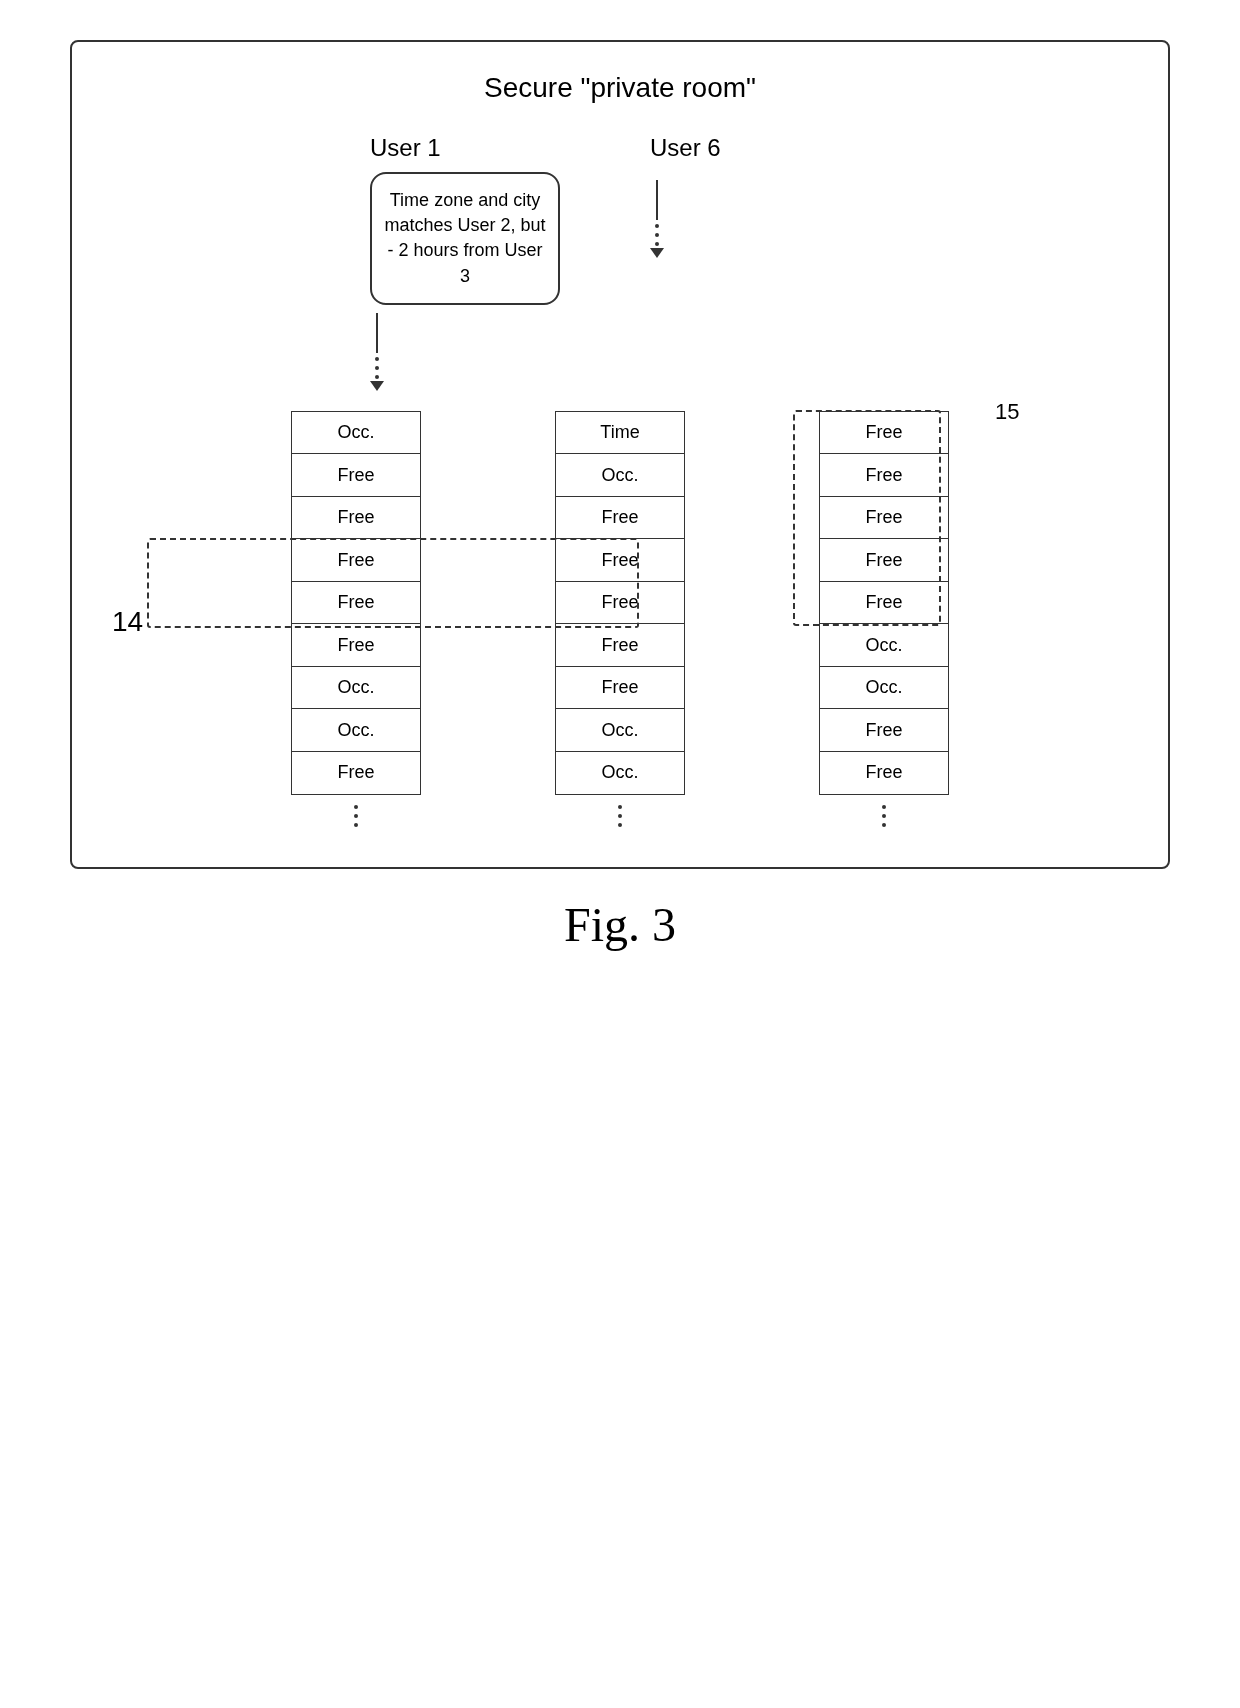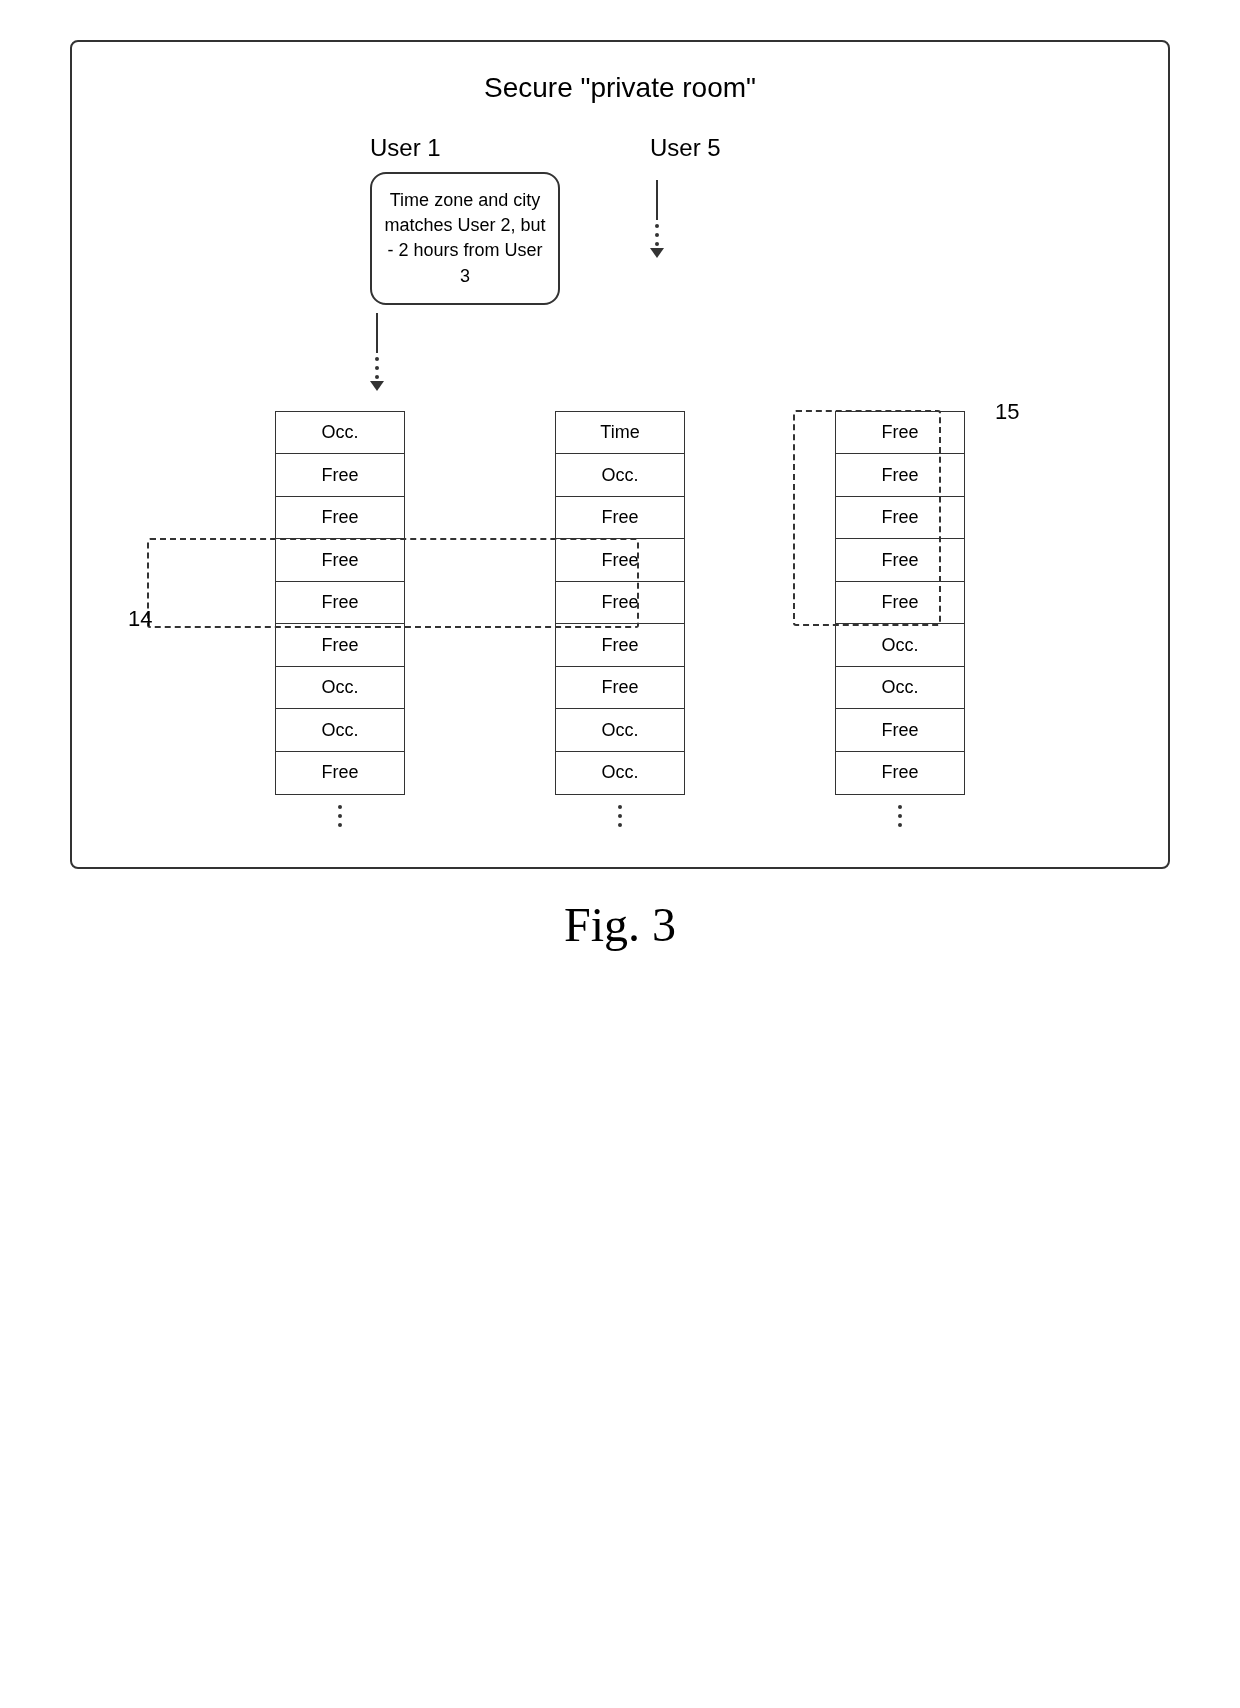--- a/index.html
+++ b/index.html
@@ -100,21 +100,21 @@
       height: 0;
       border-left: 7px solid transparent;
       border-right: 7px solid transparent;
       border-top: 10px solid #333;
       margin-top: -2px;
     }
 
     .calendars-section {
       display: flex;
       justify-content: center;
-      gap: 60px;
+      gap: 44px;
       position: relative;
       margin-top: 10px;
     }
 
     .calendar-column {
       display: flex;
       flex-direction: column;
       align-items: center;
       width: 220px;
     }
@@ -173,21 +173,21 @@
         <div class="arrow-dots">
           <div class="dot"></div>
           <div class="dot"></div>
           <div class="dot"></div>
         </div>
         <div class="arrow-head"></div>
       </div>
     </div>
 
     <div class="user-column">
-      <div class="user-label">User 5</div>
+      <div class="user-label">User 6</div>
       <div class="arrow-down">
         <div class="arrow-line"></div>
         <div class="arrow-dots">
           <div class="dot"></div>
           <div class="dot"></div>
           <div class="dot"></div>
         </div>
         <div class="arrow-head"></div>
       </div>
     </div>
@@ -317,22 +317,22 @@
       width: 492px;
       height: 90px;
       border: 2px dashed #333;
       border-radius: 3px;
       pointer-events: none;
     "></div>
 
     <div style="
       position: absolute;
       top: 195px;
-      left: 16px;
-      font-size: 22px;
+      left: 0px;
+      font-size: 28px;
     ">14</div>
 
     <div style="
       position: absolute;
       top: -1px;
       left: 681px;
       width: 148px;
       height: 216px;
       border: 2px dashed #333;
       border-radius: 3px;

